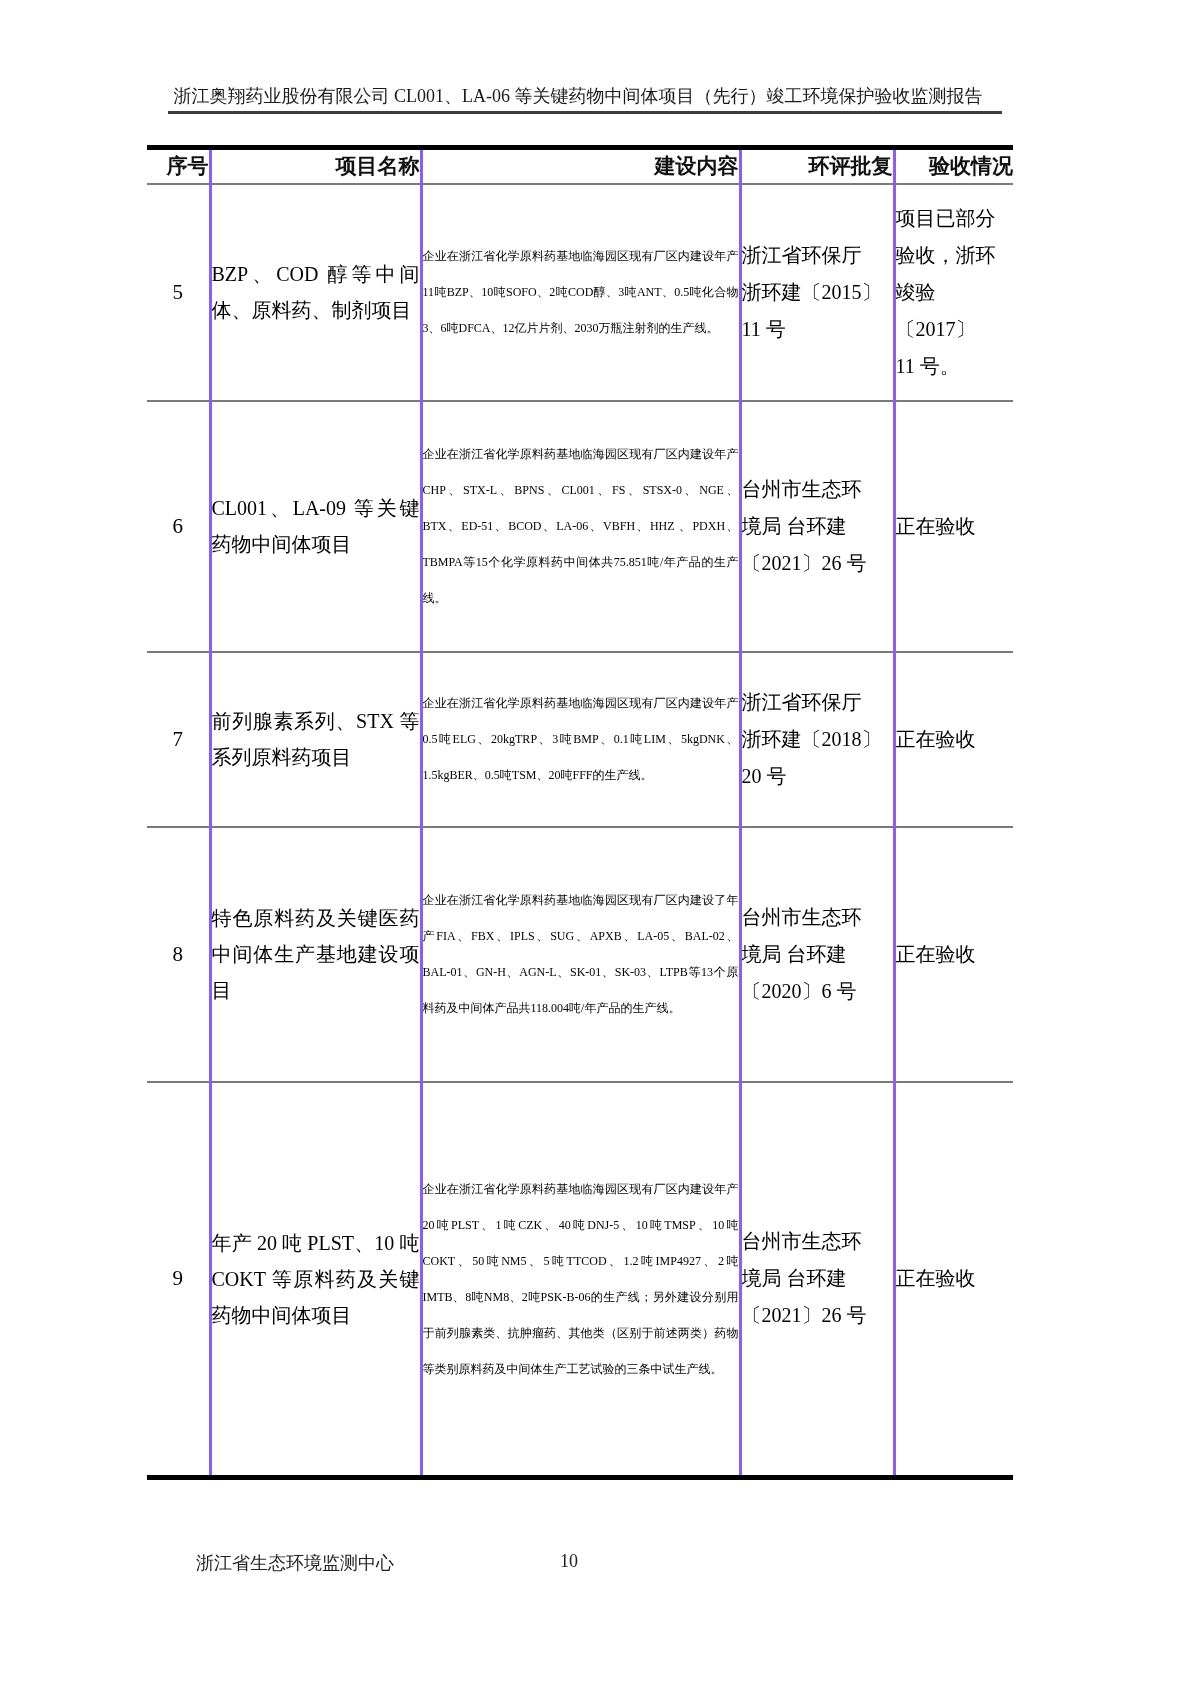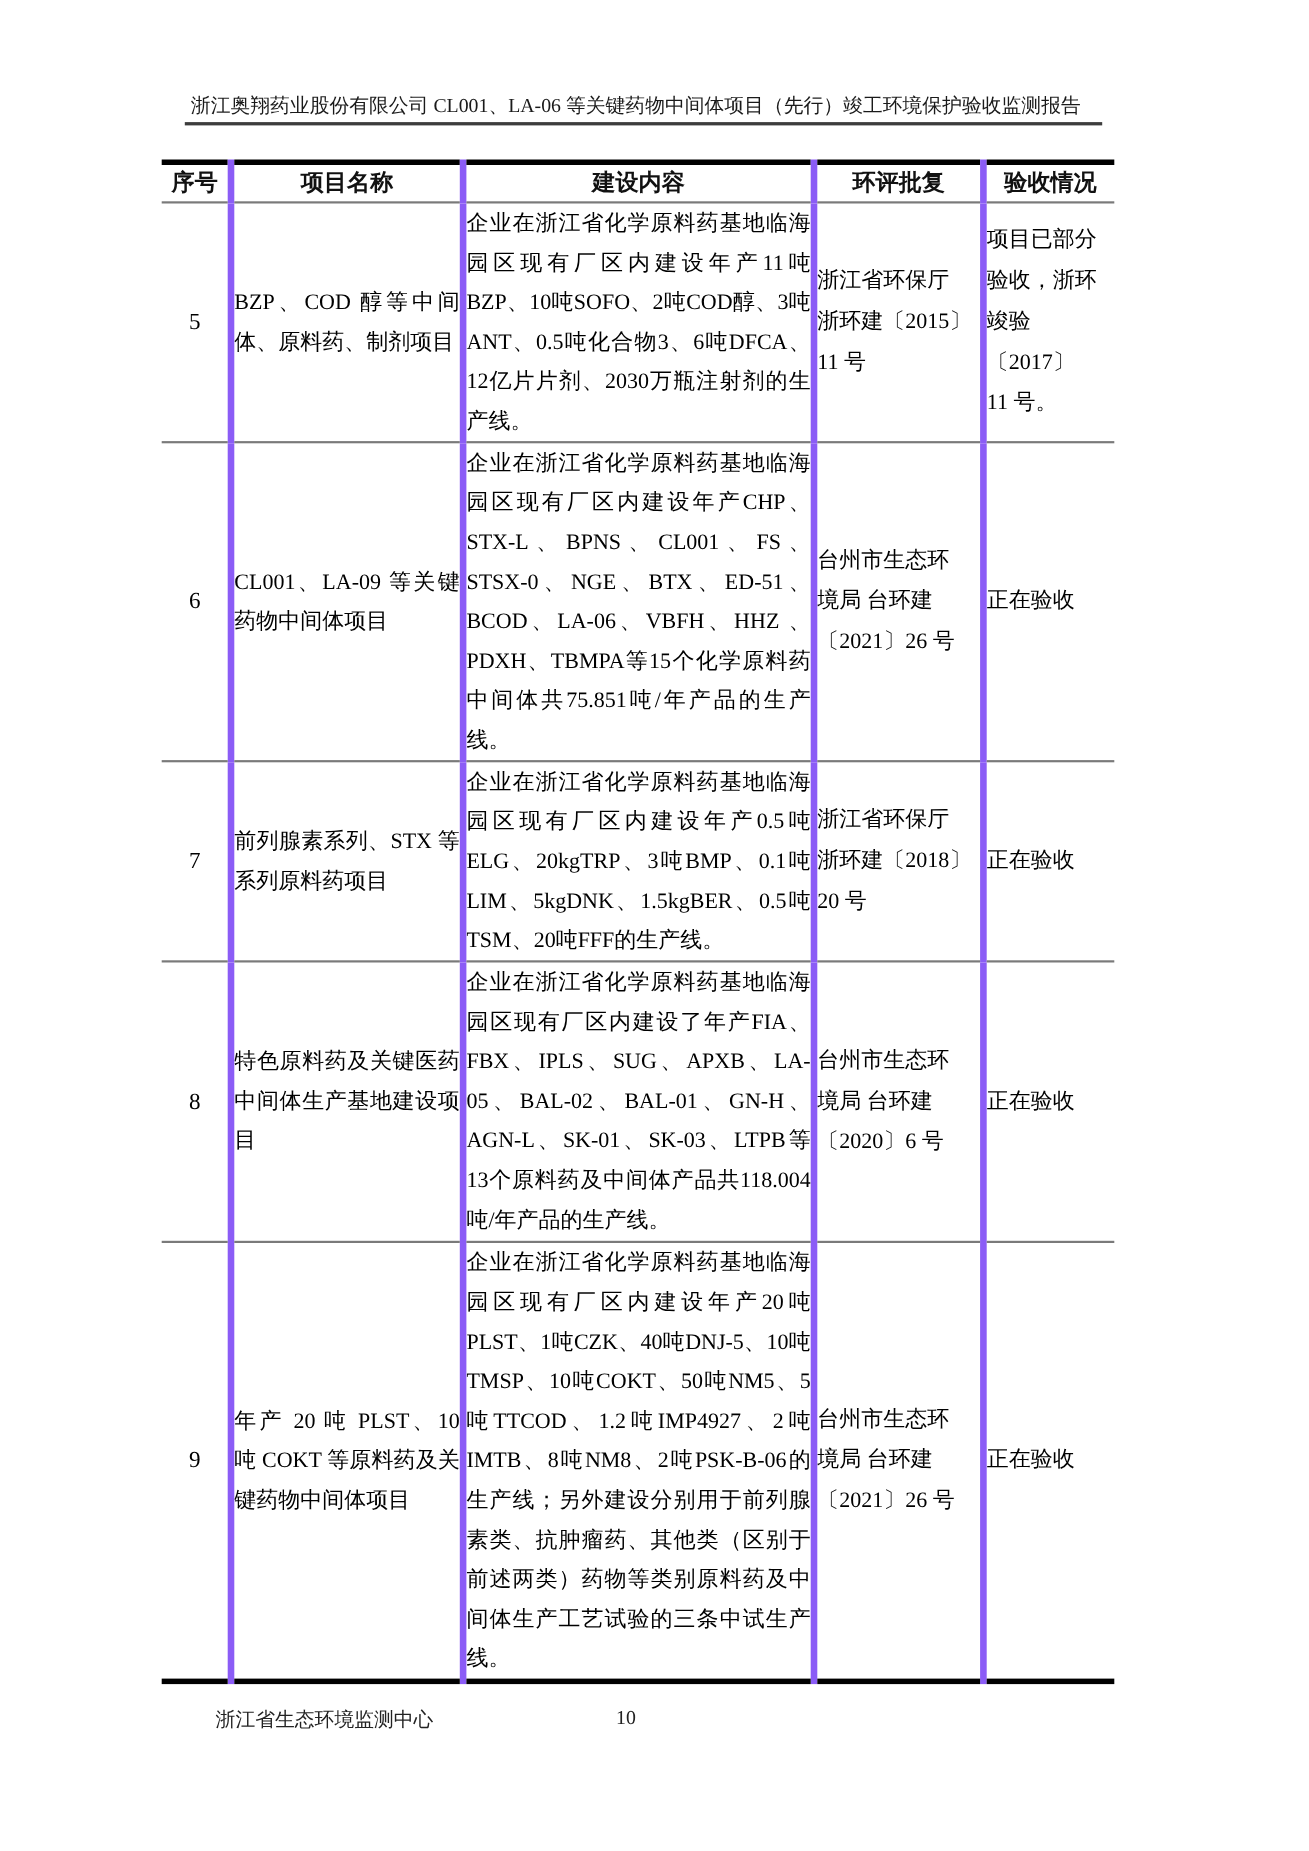--- a/index.html
+++ b/index.html
@@ -31,38 +31,38 @@
   table.main-table {
     position: absolute;
     left: 147px; top: 145px;
     width: 866px;
     border-collapse: collapse;
     table-layout: fixed;
     border-top: 5px solid #000;
     border-bottom: 5px solid #000;
   }
   .main-table th, .main-table td {
-    border-left: 6px solid #8b5cf6;
+    border-left: 3px solid #8b5cf6;
     border-top: 2px solid #7a7a7a;
     padding: 0;
     overflow: hidden;
   }
   .main-table th:first-child, .main-table td:first-child { border-left: none; }
   .main-table thead th { border-top: none; }
   .main-table thead tr { height: 36px; }
   .main-table th {
     font-size: 21px;
     font-weight: bold;
-    text-align: center;
+    text-align: right;
     vertical-align: middle;
     color: #111;
   }
   .c-seq  { font-size: 21px; text-align: center; vertical-align: middle; }
   .c-name { font-size: 20px; line-height: 36px; text-align: justify; vertical-align: middle; padding: 0 5px; }
-  .c-content { font-size: 20px; line-height: 36px; text-align: justify; vertical-align: middle; padding: 1px 3px 0 4px; margin-top: 45px; }
+  .c-content { font-size: 12px; line-height: 36px; text-align: justify; vertical-align: middle; padding: 1px 3px 0 4px; margin-top: 45px; }
   .c-approval, .c-accept {
     font-size: 20px;
     line-height: 37px;
     text-align: left;
     vertical-align: middle;
     white-space: pre-line;
   }
   tr.r5 { height: 217px; }
   tr.r6 { height: 251px; }
   tr.r7 { height: 175px; }

